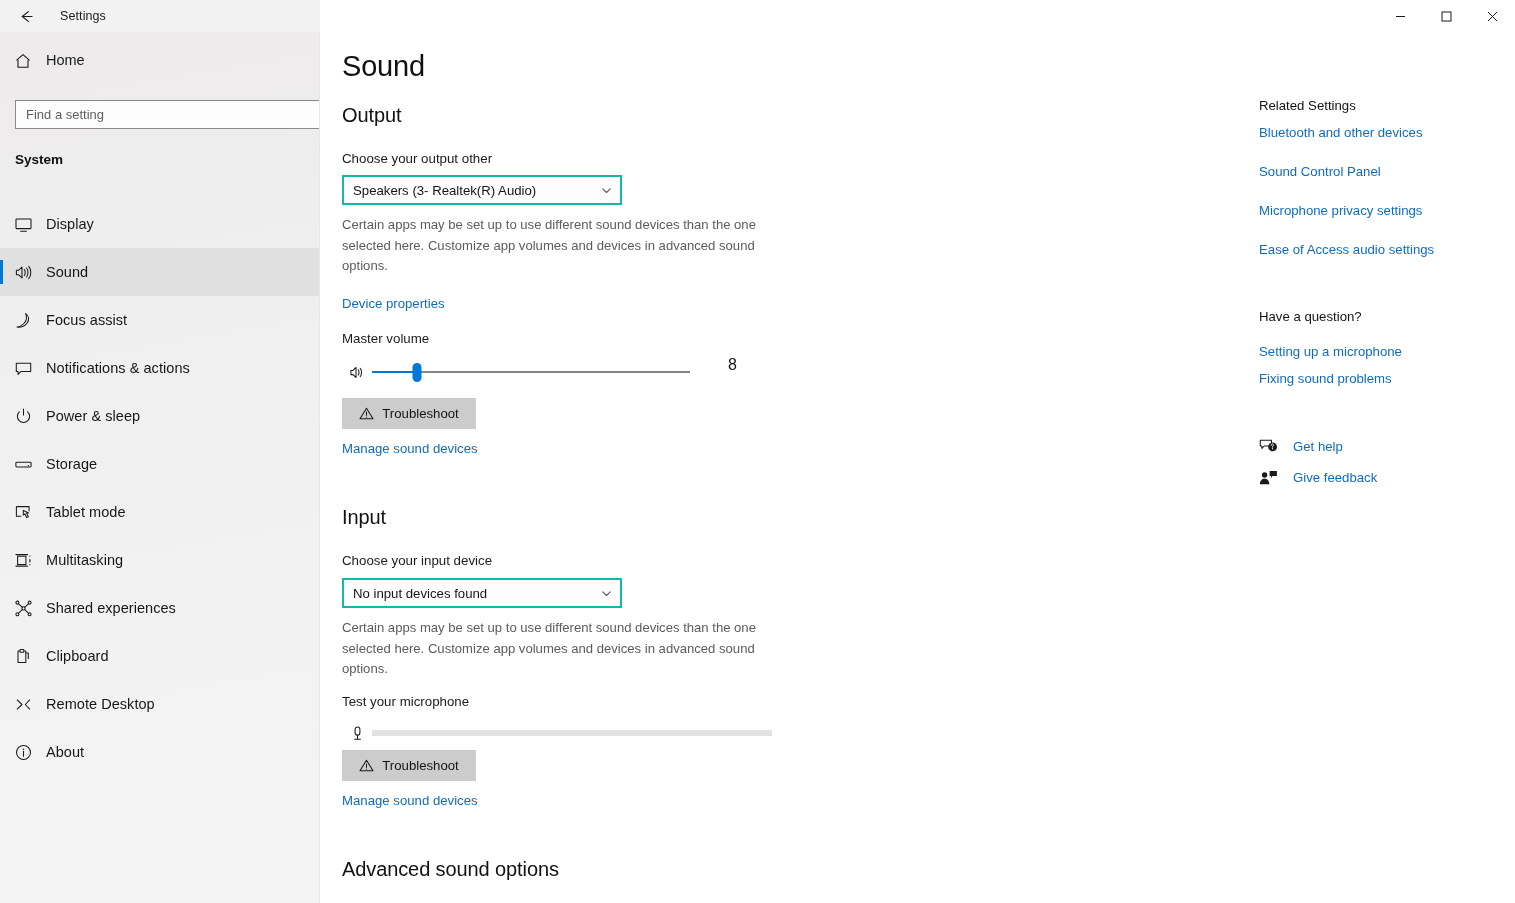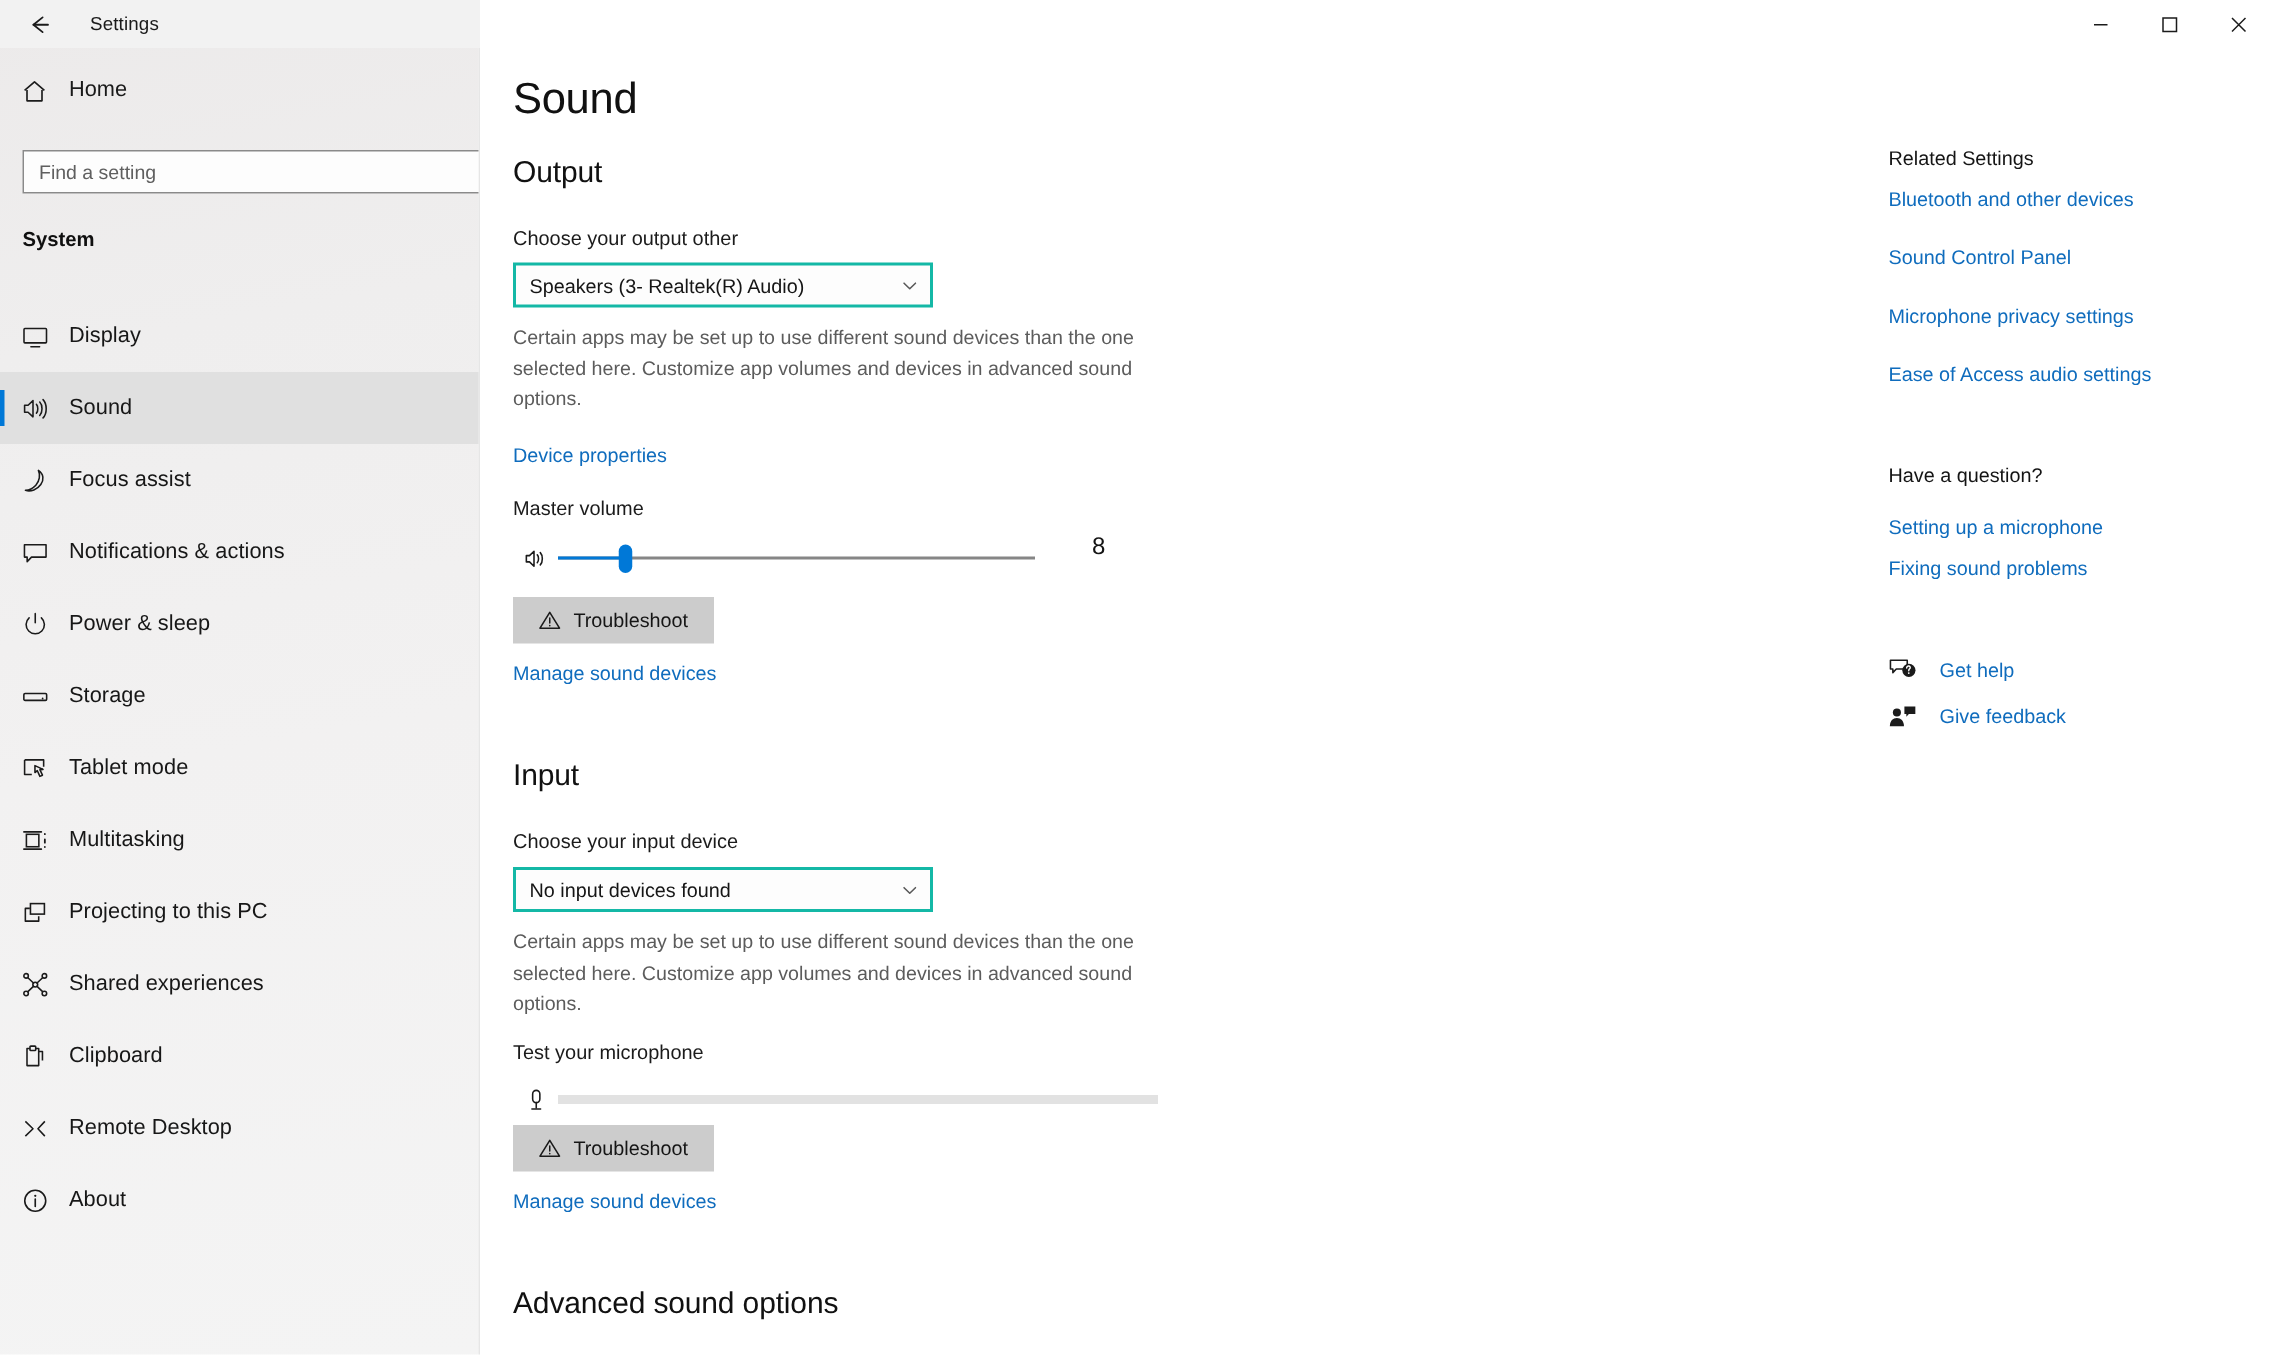--- a/index.html
+++ b/index.html
@@ -380,29 +380,20 @@
       <span class="nav-icon">
         <svg width="19" height="19" viewBox="0 0 19 19">
           <rect x="3.6" y="5.2" width="8.3" height="8.3" fill="none" stroke="#1b1b1b" stroke-width="1.05"></rect>
           <path d="M1.9 3.6 H13.6 M1.9 15.1 H13.6" stroke="#1b1b1b" stroke-width="1.05" stroke-linecap="round"></path>
           <path d="M15.9 5.0 V5.1 M15.9 8.6 V10.8 M15.9 13.6 V13.7" stroke="#1b1b1b" stroke-width="1.2" stroke-linecap="round"></path>
         </svg>
       </span>
       <span class="nav-label">Multitasking</span>
     </div>
 
-    <div class="nav-item">
-      <span class="nav-icon">
-        <svg width="19" height="19" viewBox="0 0 19 19">
-          <rect x="6.3" y="3.4" width="9.3" height="7.0" fill="none" stroke="#1b1b1b" stroke-width="1.05"></rect>
-          <path d="M11.8 11.9 V15.1 H2.9 V6.6 H5.9" fill="none" stroke="#1b1b1b" stroke-width="1.05" stroke-linejoin="round"></path>
-        </svg>
-      </span>
-      <span class="nav-label">Projecting to this PC</span>
-    </div>
 
     <div class="nav-item">
       <span class="nav-icon">
         <svg width="19" height="19" viewBox="0 0 19 19">
           <circle cx="9.5" cy="9.4" r="1.6" fill="none" stroke="#1b1b1b" stroke-width="1.05"></circle>
           <circle cx="3.4" cy="3.6" r="1.5" fill="none" stroke="#1b1b1b" stroke-width="1.05"></circle>
           <circle cx="15.6" cy="3.6" r="1.5" fill="none" stroke="#1b1b1b" stroke-width="1.05"></circle>
           <circle cx="3.4" cy="15.3" r="1.5" fill="none" stroke="#1b1b1b" stroke-width="1.05"></circle>
           <circle cx="15.6" cy="15.3" r="1.5" fill="none" stroke="#1b1b1b" stroke-width="1.05"></circle>
           <path d="M4.6 4.8 L8.3 8.3 M14.4 4.8 L10.7 8.3 M4.6 14.1 L8.3 10.6 M14.4 14.1 L10.7 10.6" stroke="#1b1b1b" stroke-width="1.05" stroke-linecap="round"></path>

